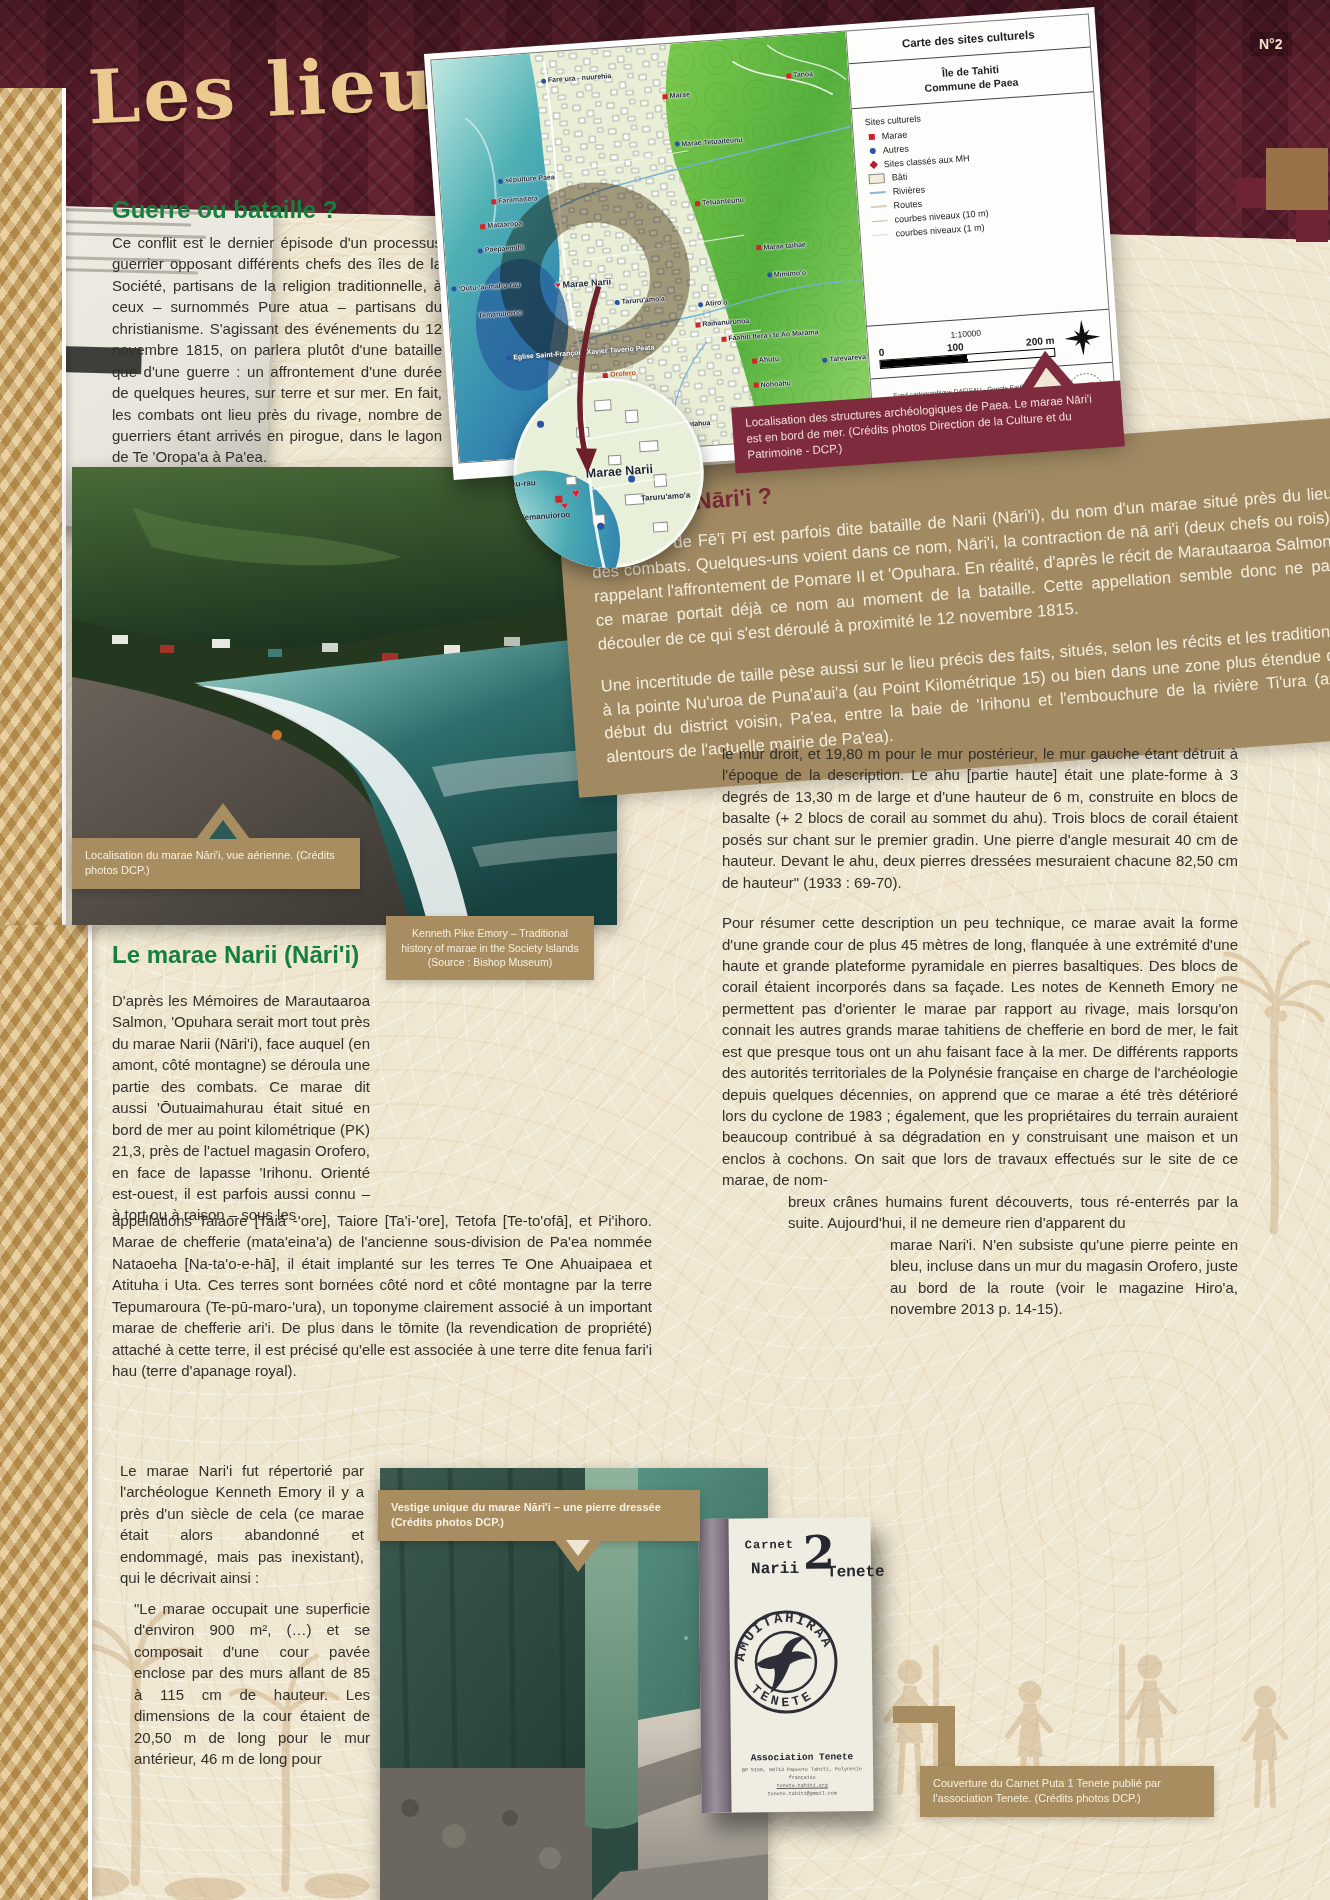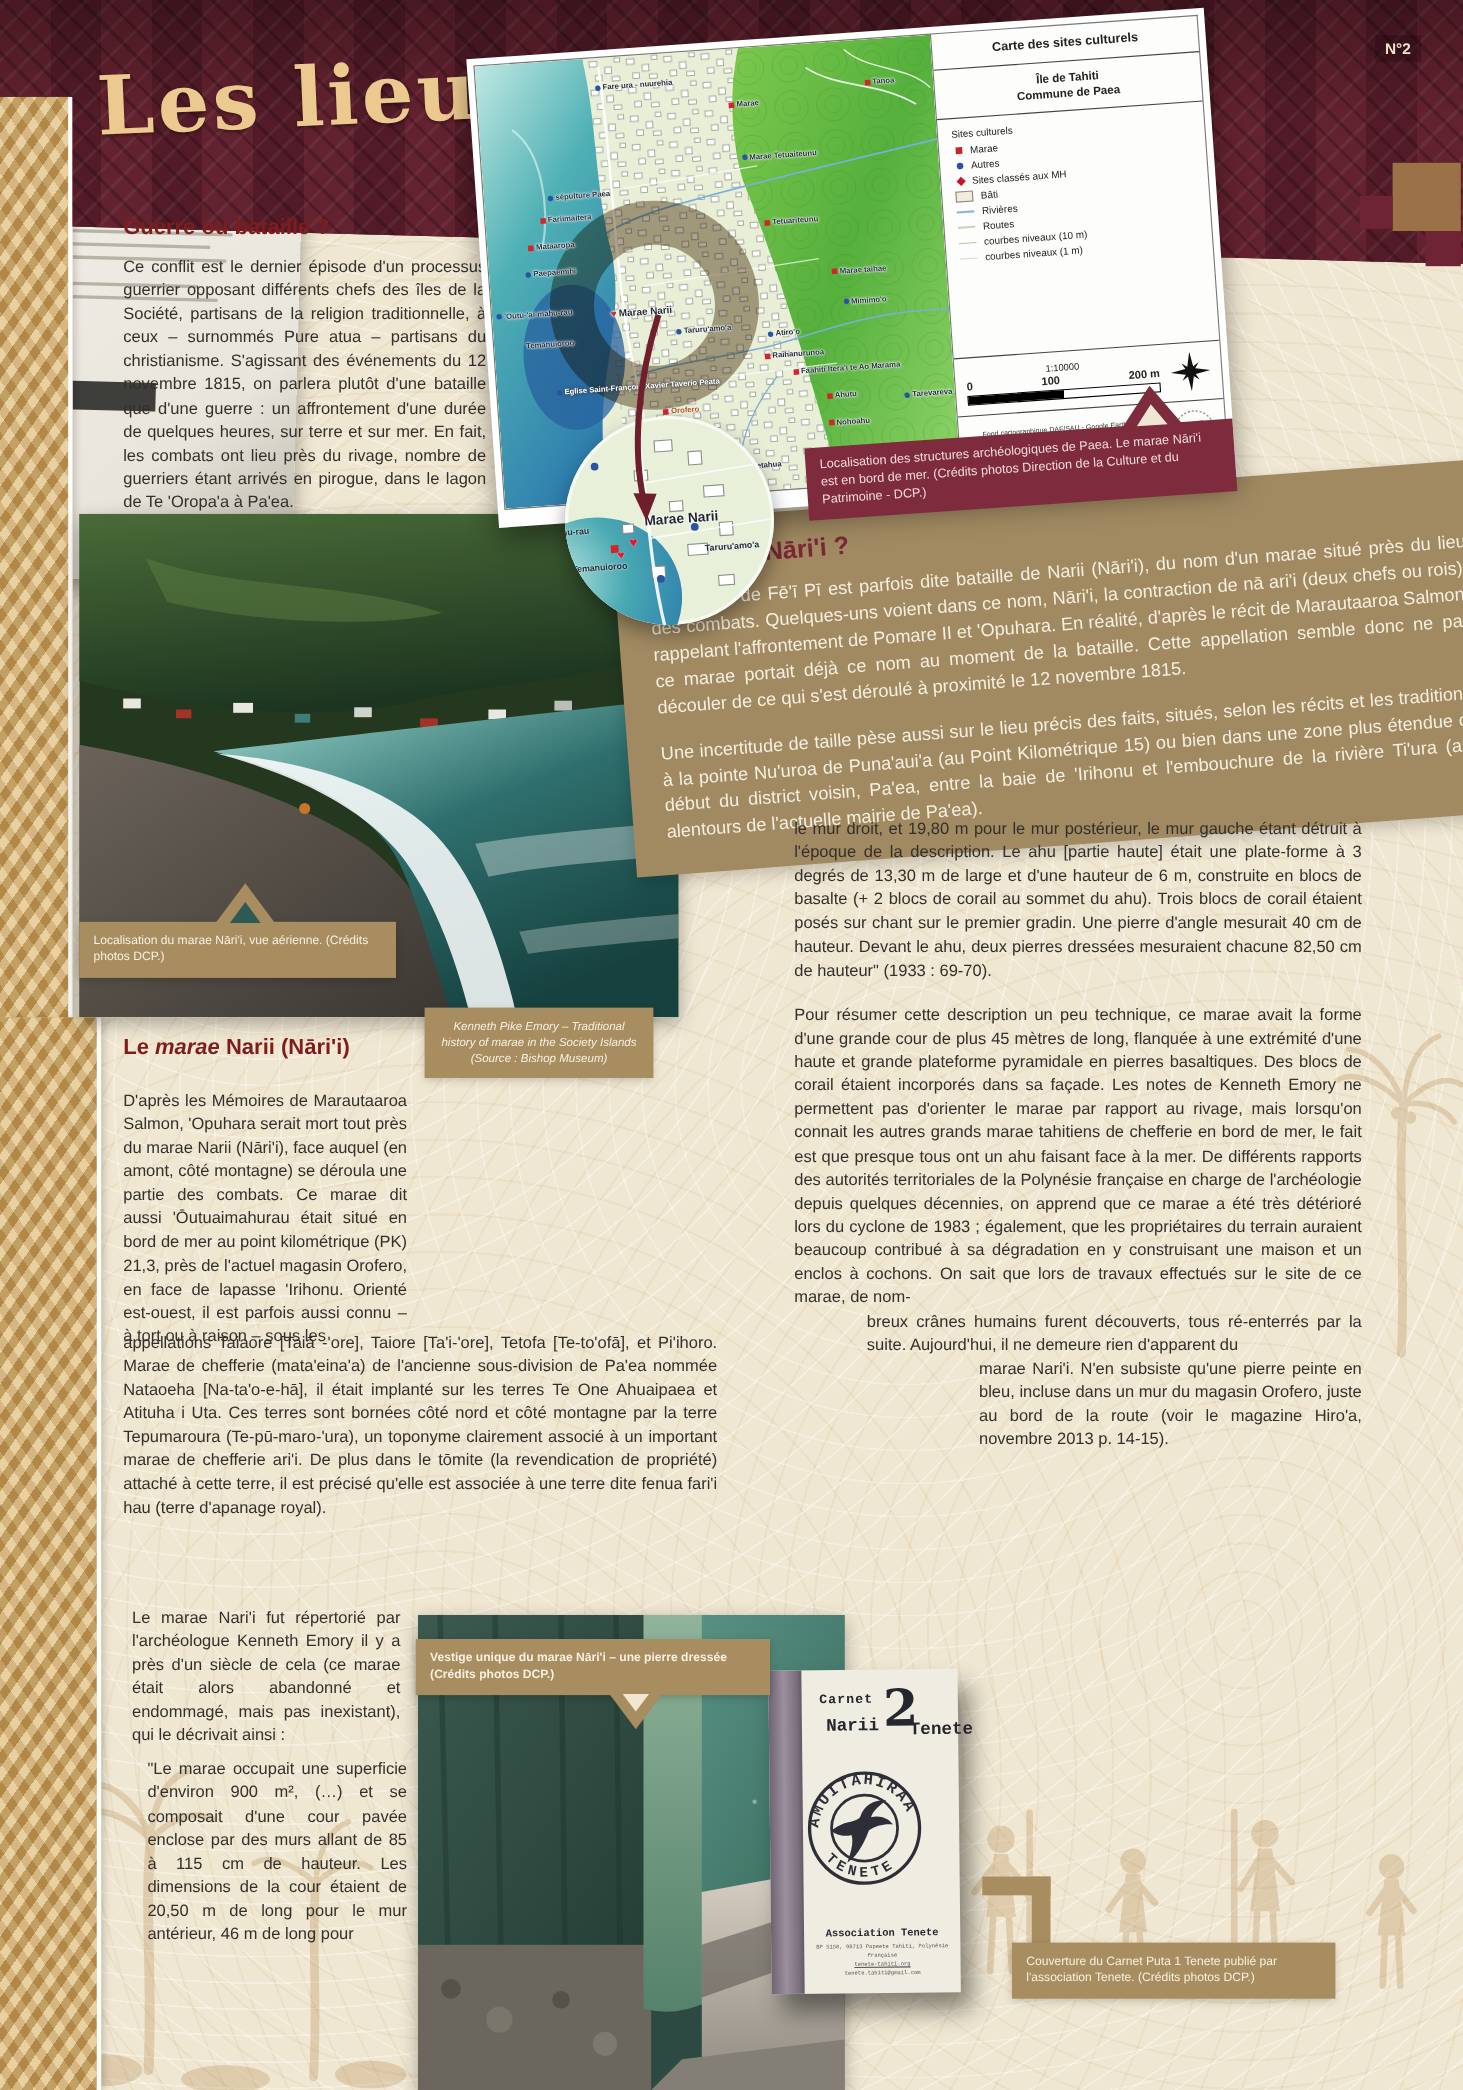--- a/index.html
+++ b/index.html
@@ -28,23 +28,23 @@
   
   .sq{position:absolute;z-index:4;}
   
   .strip{position:absolute;left:0;top:86px;width:62px;height:840px;z-index:2;border-right:4px solid #fff;
     background:
       repeating-linear-gradient(-55deg, rgba(120,78,18,.30) 0 8px, rgba(255,255,255,.22) 8px 16px),
       repeating-linear-gradient(55deg, #e2c386 0 9px, #caa15e 9px 18px);
     background-color:#d8b472;box-shadow:3px 0 6px rgba(0,0,0,.15);}
   .strip2{top:925px;height:975px;width:88px;}
   
-  .h-red{position:absolute;z-index:6;font-size:20px;font-weight:bold;color:#7f1d1d;}
+  .h-red{position:absolute;z-index:6;font-size:24px;font-weight:bold;color:#15803d;}
   .body-txt{position:absolute;z-index:6;font-size:15px;line-height:1.43;text-align:justify;}
-  .it{font-style:italic;}
+  .it{}
   
   .map-frame{position:absolute;left:438px;top:30px;width:660px;height:415px;z-index:7;
     background:#fff;padding:6px;transform:rotate(-4deg);box-shadow:0 12px 26px rgba(0,0,0,.4);}
   .map-inner{position:relative;width:660px;height:403px;display:flex;}
   .map-canvas{position:relative;width:415px;height:403px;overflow:hidden;border:1px solid #777;background:#e9efd7;}
   .map-canvas svg{position:absolute;inset:0;}
   .map-ring{position:absolute;left:53px;top:133px;width:110px;height:110px;border-radius:50%;
     border:40px solid rgba(110,86,56,.55);mix-blend-mode:multiply;}
   .mlabel{position:absolute;white-space:nowrap;font-size:7px;font-weight:600;color:#232c3a;
     text-shadow:0 0 2px #fff,0 0 3px #fff,0 0 1px #fff;z-index:3;}

